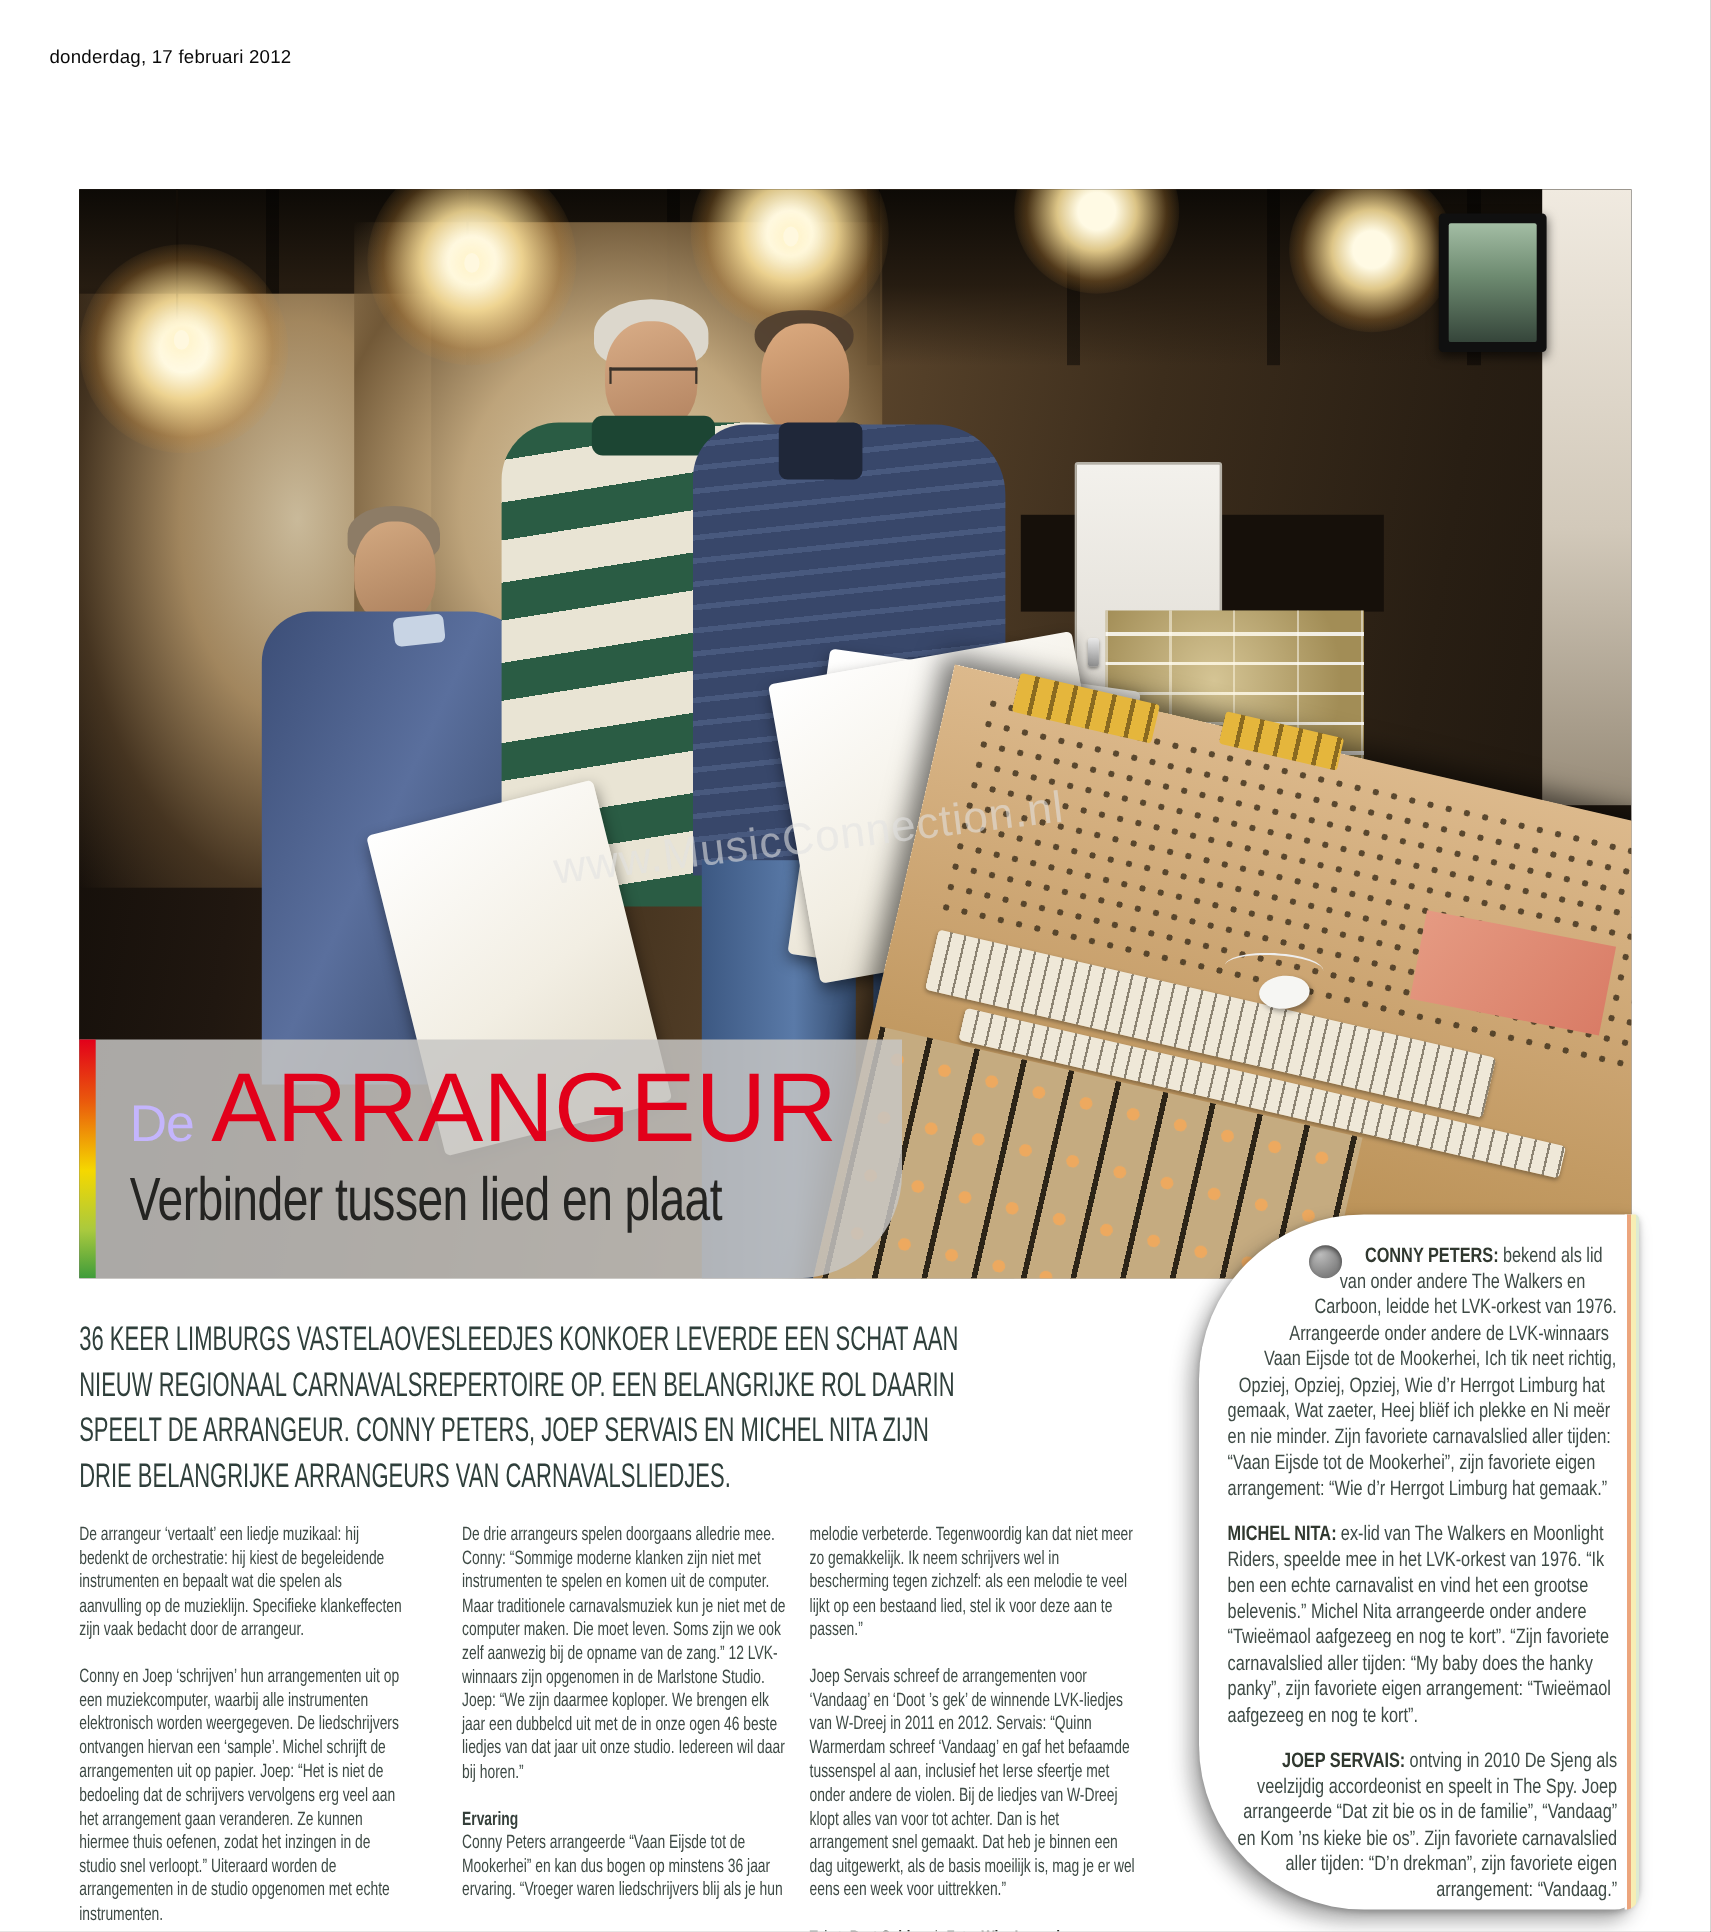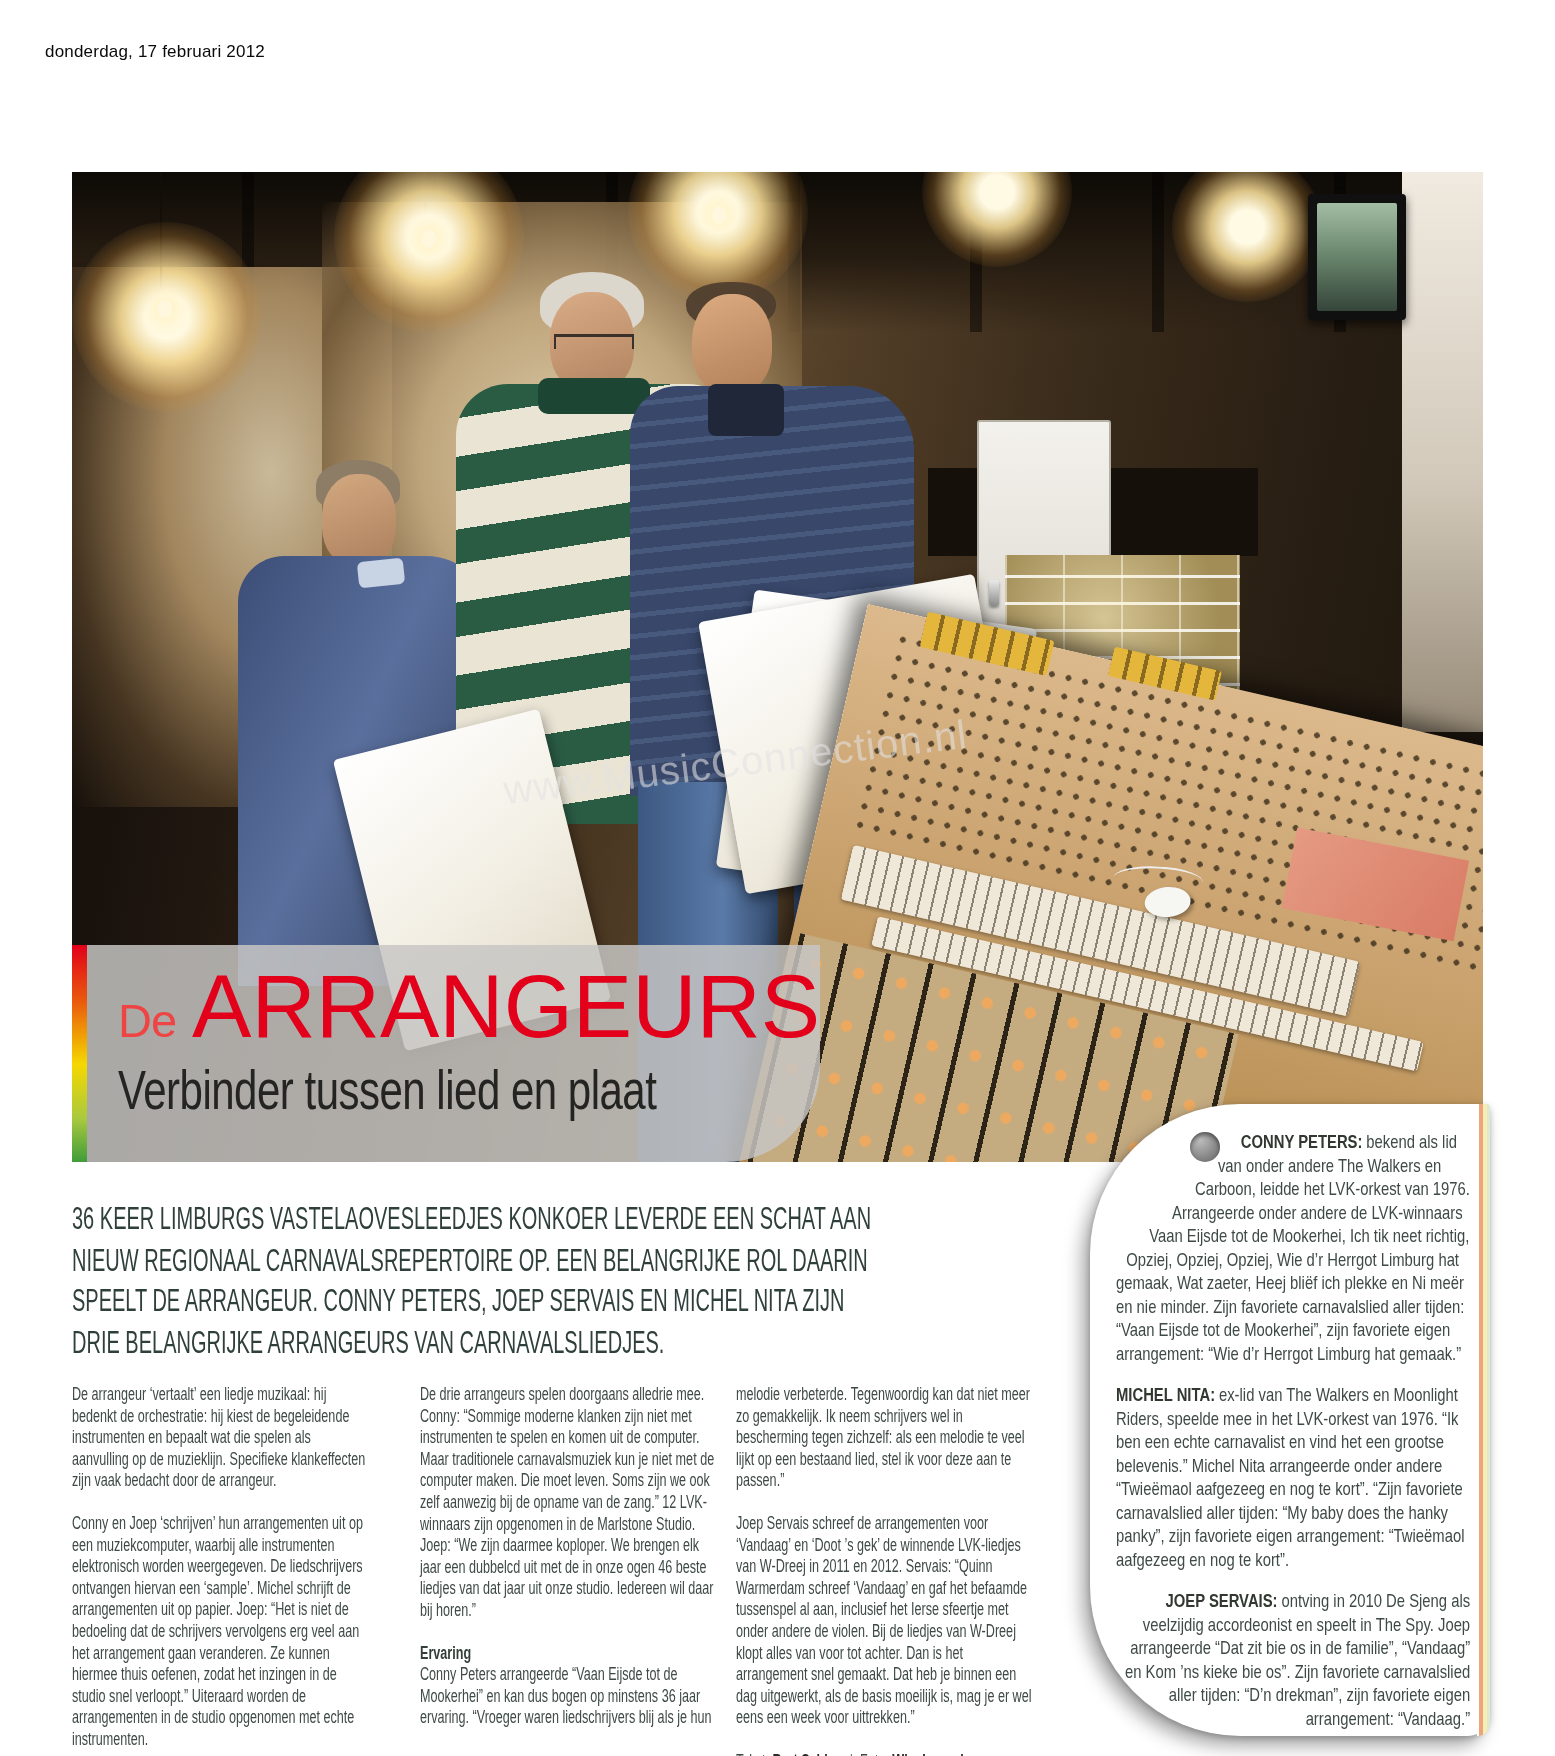--- a/index.html
+++ b/index.html
@@ -60,21 +60,21 @@
   .mouse{position:absolute;left:336px;top:208px;width:46px;height:30px;background:#f6f6f3;border-radius:50%;transform:rotate(-18deg);box-shadow:2px 3px 5px rgba(0,0,0,.35);}
   .mouse-cord{position:absolute;left:300px;top:190px;width:90px;height:26px;border-top:2px solid #eee;border-radius:50%;transform:rotate(-10deg);}
   .red-paper{position:absolute;left:470px;top:118px;width:175px;height:82px;background:linear-gradient(120deg,#e59a82,#d97c66);transform:rotate(-2deg);}
 
   .watermark{position:absolute;left:430px;top:568px;transform:rotate(-7deg);font-size:40px;color:rgba(226,226,226,.58);letter-spacing:1px;white-space:nowrap;}
 
   
   .band{position:absolute;left:0;top:773px;width:748px;height:217px;background:rgba(199,198,196,.84);border-radius:0 0 95px 0;}
   .band-stripe{position:absolute;left:0;top:0;width:15px;height:100%;background:linear-gradient(180deg,#e2001a 0%,#ea5a0c 26%,#f5d800 55%,#a9c93e 80%,#3f9c3a 100%);}
   .band-line1{position:absolute;left:46px;top:10px;white-space:nowrap;}
-  .hl-de{font-size:47px;color:#ef4444;letter-spacing:-1px;}
+  .hl-de{font-size:47px;color:#c4b5fd;letter-spacing:-1px;}
   .hl-title{font-size:89px;color:#e2001a;letter-spacing:0;margin-left:16px;font-weight:400;}
   .band-line2{position:absolute;left:46px;top:114px;width:900px;font-size:42px;color:#242422;transform:scaleY(1.32);transform-origin:0 0;letter-spacing:-.5px;}
 
   
   .intro{position:absolute;left:72px;top:1198px;width:800px;font-size:20px;line-height:26.5px;color:#2f3f3b;transform:scaleY(1.55);transform-origin:0 0;letter-spacing:0;}
 
   
   .col{position:absolute;top:1384px;width:411px;transform:scaleX(.72);transform-origin:0 0;font-size:17.5px;line-height:21.6px;color:#3e4a45;}
   .col p{margin:0;}
   .col p + p, .col .subhead{margin-top:21px;}
@@ -164,21 +164,21 @@
       <div class="mouse-cord"></div>
       <div class="mouse"></div>
       <div class="red-paper"></div>
     </div>
 
     <div class="watermark">www.MusicConnection.nl</div>
 
     <div class="band">
       <div class="band-stripe"></div>
       <div class="band-line1">
-        <span class="hl-de">De</span><span class="hl-title">ARRANGEURS</span>
+        <span class="hl-de">De</span><span class="hl-title">ARRANGEUR</span>
       </div>
       <div class="band-line2">Verbinder tussen lied en plaat</div>
     </div>
   </div>
 
   <div class="intro">36 KEER LIMBURGS VASTELAOVESLEEDJES KONKOER LEVERDE EEN SCHAT AAN NIEUW REGIONAAL CARNAVALSREPERTOIRE OP. EEN BELANGRIJKE ROL DAARIN SPEELT DE ARRANGEUR. CONNY PETERS, JOEP SERVAIS EN MICHEL NITA ZIJN DRIE BELANGRIJKE ARRANGEURS VAN CARNAVALSLIEDJES.</div>
 
   <div class="col col1">
     <p>De arrangeur ‘vertaalt’ een liedje muzikaal: hij bedenkt de orchestratie: hij kiest de begeleidende instrumenten en bepaalt wat die spelen als aanvulling op de muzieklijn. Specifieke klankeffecten zijn vaak bedacht door de arrangeur.</p>
     <p>Conny en Joep ‘schrijven’ hun arrangementen uit op een muziekcomputer, waarbij alle instrumenten elektronisch worden weergegeven. De liedschrijvers ontvangen hiervan een ‘sample’. Michel schrijft de arrangementen uit op papier. Joep: “Het is niet de bedoeling dat de schrijvers vervolgens erg veel aan het arrangement gaan veranderen. Ze kunnen hiermee thuis oefenen, zodat het inzingen in de studio snel verloopt.” Uiteraard worden de arrangementen in de studio opgenomen met echte instrumenten.</p>

